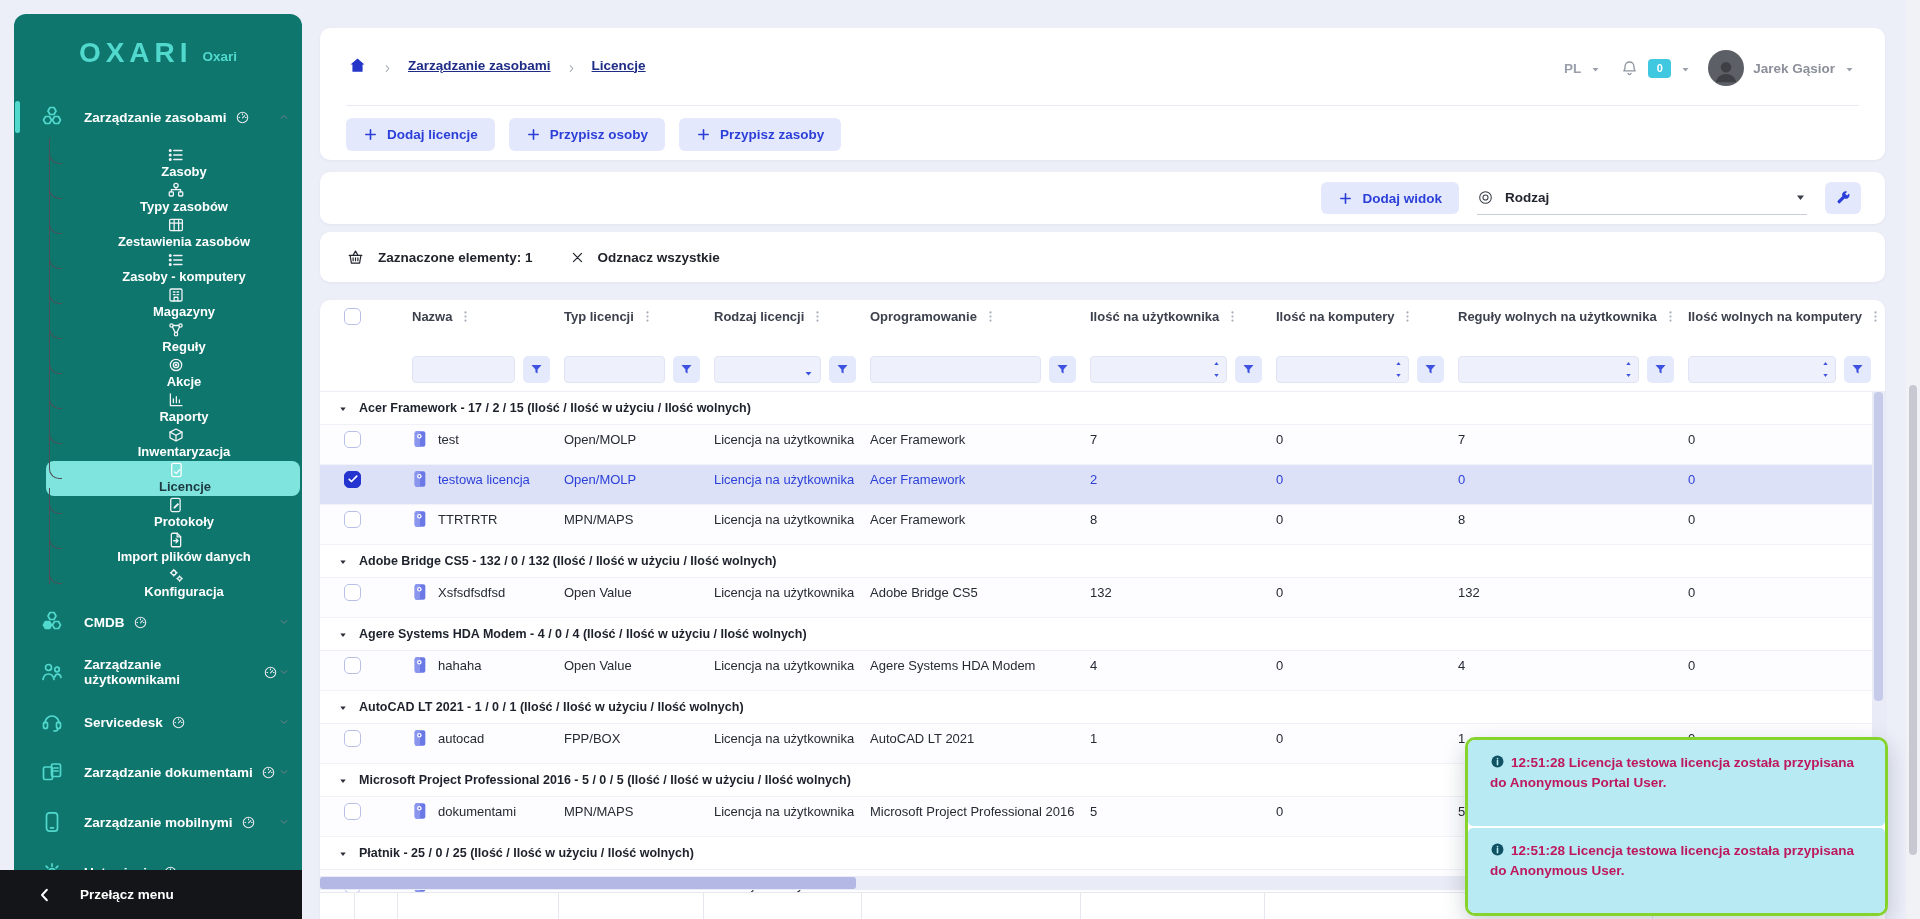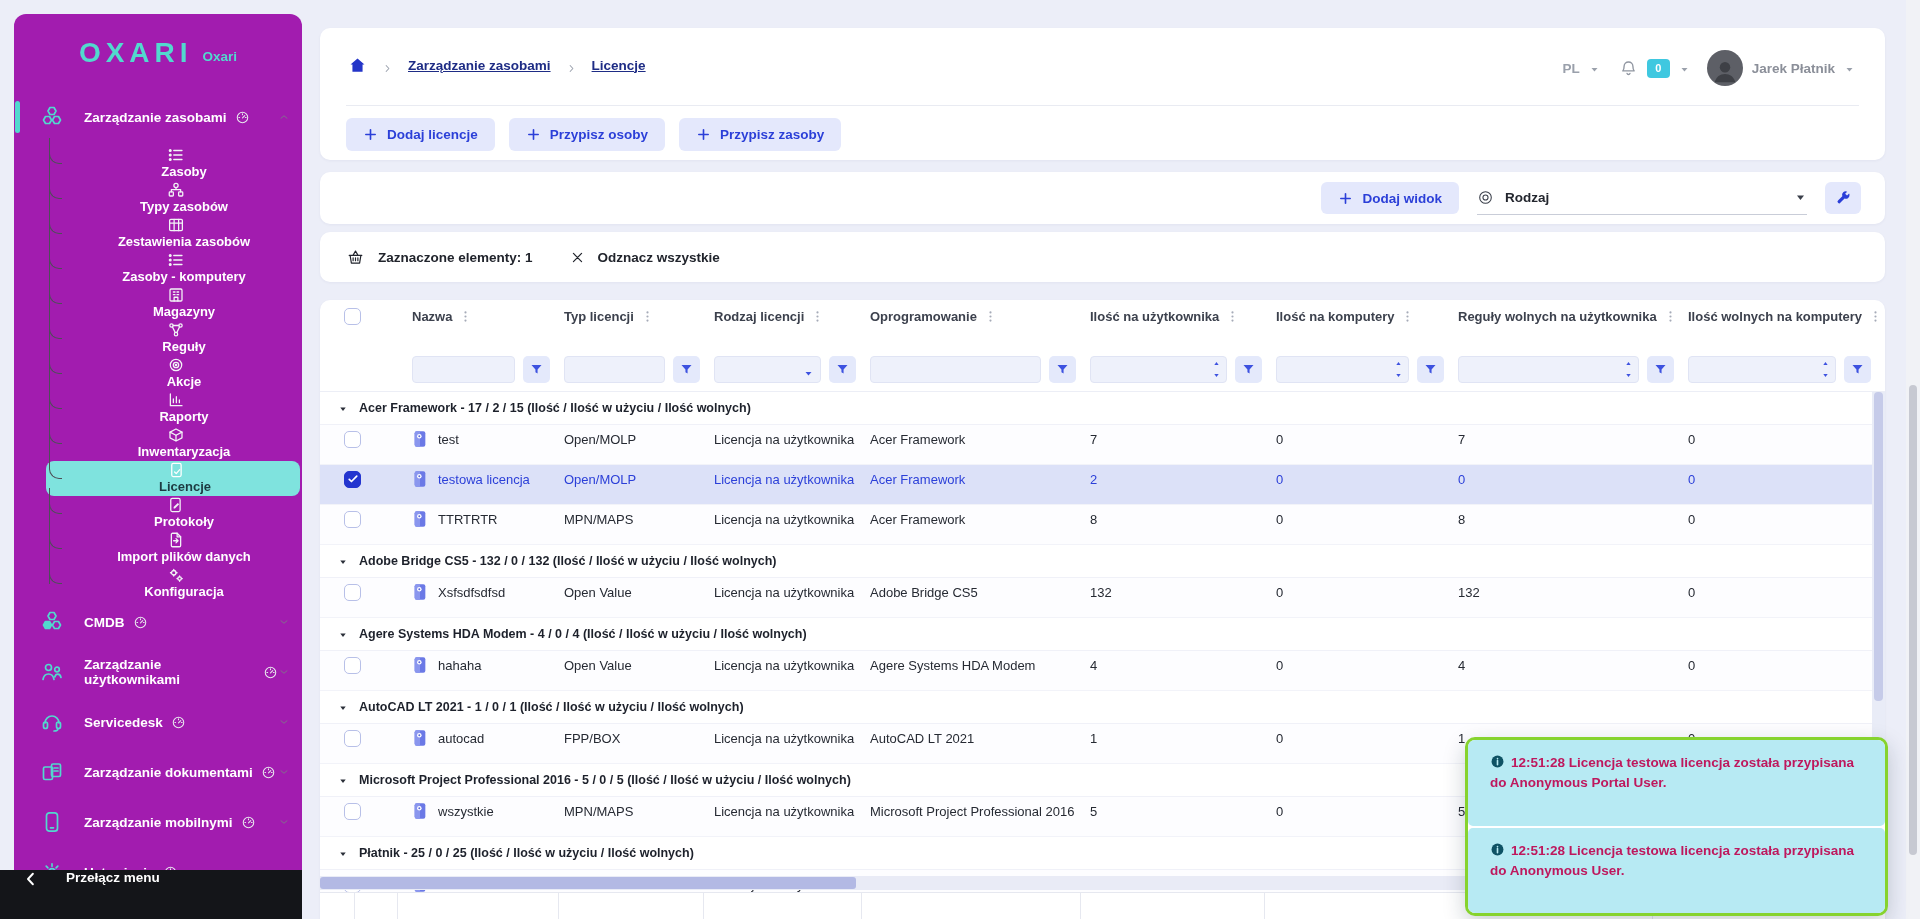--- a/index.html
+++ b/index.html
@@ -1,21 +1,21 @@
 <!DOCTYPE html>
 <html><head>
 <meta charset="utf-8">
 <style>
   * { margin:0; padding:0; box-sizing:border-box; }
   html,body { width:1920px; height:919px; overflow:hidden; }
   body { font-family:"Liberation Sans", sans-serif; background:#eceef8; position:relative; }
 
   
   .sidebar { position:absolute; left:14px; top:14px; width:288px; bottom:0;
-             background:#a21caf; border-radius:12px 12px 0 0; z-index:5; }
+             background:#0f766e; border-radius:12px 12px 0 0; z-index:5; }
   .logo-row { height:70px; display:flex; align-items:center; justify-content:center; gap:10px; padding-top:8px; }
   .logo-main { color:#52d9ce; font-size:28px; font-weight:700; letter-spacing:5px; }
   .logo-sub { color:#52d9ce; font-size:13.5px; font-weight:600; margin-top:6px; }
   .menu { margin-top:12px; }
   .top-item { height:42px; display:flex; align-items:center; padding:0 12px 0 26px;
               color:#fff; font-size:13.5px; font-weight:700; position:relative; margin-bottom:8px; cursor:pointer; }
   .top-item .ticon { width:24px; height:24px; color:#52d9ce; margin-right:20px; flex:none; }
   .top-item.current::before { content:''; position:absolute; left:1px; top:5px; bottom:5px; width:5px;
               background:#52d9ce; border-radius:3px; }
   .gauge { width:15px; height:15px; color:#e8e9ee; margin-left:8px; flex:none; }
@@ -25,21 +25,21 @@
   .sub-item { height:35px; display:flex; align-items:center; padding-left:52px; color:#fff;
               font-size:13px; font-weight:700; position:relative; cursor:pointer;flex-direction:column; }
   .sub-item::before { content:''; position:absolute; left:35px; top:-8px; width:12px; height:25px;
               border-left:1px solid #4e4f58; border-bottom:1px solid #4e4f58; border-bottom-left-radius:10px; }
   .sub-item .sicon { width:18px; height:18px; color:#f2f3f6; margin-right:16px; flex:none; }
   .sub-item.active { margin-left:32px; margin-right:2px; padding-left:24px; background:#7fe3de;
               border-radius:8px; color:#1d3a41; }
   .sub-item.active::before { left:3px; }
   .sub-item.active .sicon { color:#fff; }
   .side-foot { position:absolute; left:0; top:870px; width:302px; height:49px; background:#141519;
-               display:flex; padding-left:22px; color:#fff; font-size:13.5px;
+               display:flex; align-items:center; padding-left:36px; color:#fff; font-size:13.5px;
                font-weight:700; z-index:6; cursor:pointer; }
   .side-foot .ticon { width:18px; height:18px; color:#fff; margin-right:26px; }
 
   
   .card { position:absolute; left:320px; width:1565px; background:#fff; border-radius:10px;
           box-shadow:0 1px 3px rgba(35,45,95,.05); }
   .card-bc { top:28px; height:132px; }
   .breadcrumb { position:absolute; left:28px; top:20px; height:34px; display:flex; align-items:center; gap:15px; }
   .bc-home { width:19px; height:19px; color:#2435c8; cursor:pointer; }
   .bc-sep { width:11px; height:11px; color:#9aa0ad; }
@@ -390,21 +390,21 @@
     <span class="ub-badge">0</span>
     <span class="ub-caret"><svg viewBox="0 0 24 24" width="100%" height="100%" fill="none" stroke="currentColor" stroke-width="1.7" stroke-linecap="round" stroke-linejoin="round">
           <path d="M5.5 8.5l6.5 8 6.5-8z" fill="currentColor" stroke="none"></path>
         </svg></span>
     <span class="avatar">
         <svg viewBox="0 0 24 24" width="100%" height="100%" fill="none" stroke="currentColor" stroke-width="1.7" stroke-linecap="round" stroke-linejoin="round">
           <circle cx="12" cy="9" r="4.2" fill="currentColor" stroke="none"></circle>
           <path d="M3.8 21c1-4.4 4.3-6.6 8.2-6.6s7.2 2.2 8.2 6.6z" fill="currentColor" stroke="none"></path>
         </svg>
       </span>
-    <span class="ub-name">Jarek Płatnik</span>
+    <span class="ub-name">Jarek Gąsior</span>
     <span class="ub-caret"><svg viewBox="0 0 24 24" width="100%" height="100%" fill="none" stroke="currentColor" stroke-width="1.7" stroke-linecap="round" stroke-linejoin="round">
           <path d="M5.5 8.5l6.5 8 6.5-8z" fill="currentColor" stroke="none"></path>
         </svg></span>
   </div>
   <div class="bc-rule"></div>
   <div class="actions">
     <button class="btn">
       <span class="bicon"><svg viewBox="0 0 24 24" width="100%" height="100%" fill="none" stroke="currentColor" stroke-width="1.7" stroke-linecap="round" stroke-linejoin="round">
             <path d="M12 4.5v15M4.5 12h15" stroke-width="2.6"></path>
           </svg></span>
@@ -842,21 +842,21 @@
               <path d="M4.5 12.8l4.4 4.2L19.5 6.4" stroke="#fff" stroke-width="3.4"></path>
             </svg>
           </span></div>
         <div class="name-cell">
           <span class="doc-ic"><svg viewBox="0 0 24 26" width="100%" height="100%">
               <rect x="4" y="1.5" width="16" height="23" rx="3" fill="#6b79e6"></rect>
               <path d="M4 4.5A3 3 0 0 1 7 1.5h5v23H7a3 3 0 0 1-3-3z" fill="#8a96ee"></path>
               <circle cx="11" cy="9" r="3.4" fill="#fff"></circle>
               <circle cx="11" cy="9" r="1.5" fill="#5b69dd"></circle>
             </svg></span>
-          <span>wszystkie</span>
+          <span>dokumentami</span>
         </div>
         <div>MPN/MAPS</div>
         <div>Licencja na użytkownika</div>
         <div>Microsoft Project Professional 2016</div>
         <div>5</div>
         <div>0</div>
         <div>5</div>
         <div>0</div>
         <div></div>
       </div>

